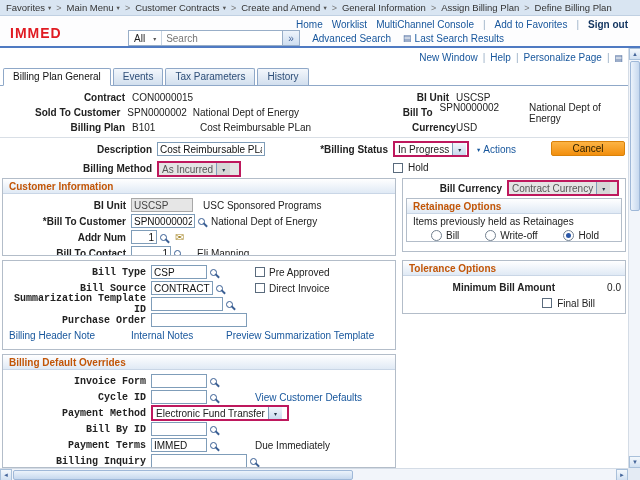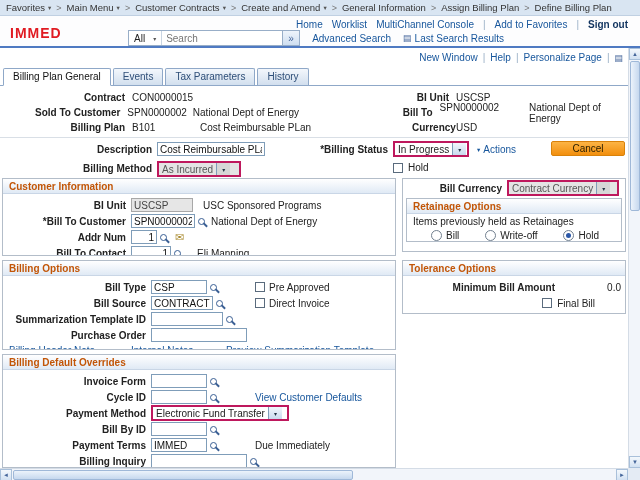--- a/index.html
+++ b/index.html
@@ -68,21 +68,21 @@
   .rad.on::after { content:""; position:absolute; inset:2px; border-radius:50%; background:#2b58a8; }
   .mag { width:7px; height:7px; border:1.5px solid #3a5f94; border-radius:50%; display:inline-block; position:relative; margin-left:3px; flex:none; cursor:pointer; }
   .mag::after { content:""; position:absolute; width:5px; height:1.5px; background:#3a5f94; transform:rotate(45deg); right:-4px; bottom:-2px; }
   .env { color:#a98a2e; font-size:11px; margin-left:8px; cursor:pointer; }
 
   
   .gbox { position:absolute; border:1px solid #b3bdc9; background:#fff; overflow:hidden; }
   .gbox-title { height:15px; background:linear-gradient(#ffffff,#e0eaf5); border-bottom:1px solid #c9d6e6; color:#c25608; font-weight:bold; padding:2px 6px 0 6px; }
   .frow { display:flex; align-items:center; height:16px; position:relative; }
   .frow .lb { text-align:right; font-weight:bold; padding-right:5px; flex:none; }
-  .lb128 { width:128px; } .lb148 { width:148px; }
+  .lb128 { width:128px; } .lb148 { width:148px;font-family:Liberation Mono, monospace; }
   .fdesc { margin-left:10px; white-space:nowrap; }
   .absx { position:absolute; left:252px; display:flex; align-items:center; gap:4px; }
 
   #box-customer { left:2px; top:130px; width:394px; height:78px; }
   #box-trans    { left:402px; top:130px; width:224px; height:74px; }
   #box-billing  { left:2px; top:212px; width:394px; height:90px; }
   #box-tol      { left:402px; top:212px; width:224px; height:54px; }
   #box-def      { left:2px; top:306px; width:394px; height:114px; }
 
   .subbox { margin:2px 3px 0 3px; border:1px solid #b3bdc9; }
@@ -297,21 +297,20 @@
             </span>
           <span class="radio-item">
               <span class="rad on"></span>
               <span>Hold</span>
             </span>
         </div>
       </div>
     </div>
 
     <div class="gbox" id="box-billing">
-      <div class="gbox-title">Billing Options</div>
       <div class="frow" style="margin-top:3px">
         <span class="lb lb148">Bill Type</span>
         <input class="tin" style="width: 56px;" value="CSP">
         <span class="mag"></span>
         <span class="absx">
             <span class="cb"></span>
             <span>Pre Approved</span>
           </span>
       </div>
       <div class="frow">

